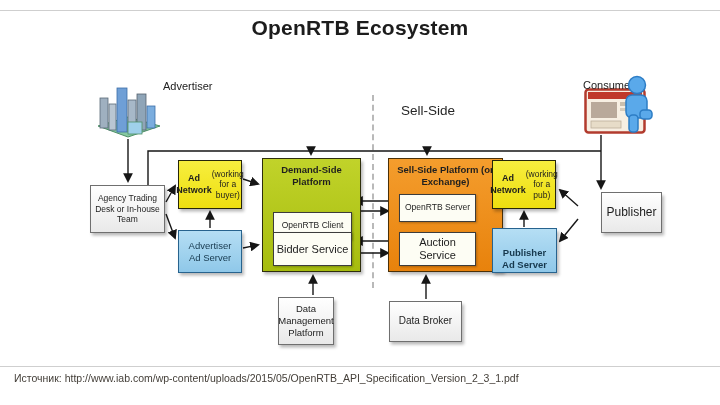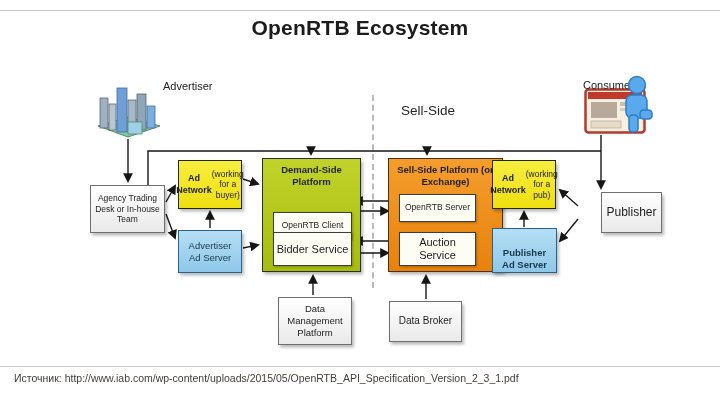--- a/index.html
+++ b/index.html
@@ -68,21 +68,21 @@
     position:absolute; background:#fdfdf4; border:1px solid #3c3c3c;
     display:flex; align-items:center; justify-content:center; text-align:center;
     box-shadow:1px 1px 2px rgba(0,0,0,.25); box-sizing:border-box; line-height:1.15;
   }
   #openrtb-client { left:10px; top:35px; width:79px; height:28px; font-size:8.5px;margin-top:18px; }
   #bidder-service { left:10px; top:73px; width:79px; height:34px; font-size:11px; }
   #openrtb-server { left:10px; top:35px; width:77px; height:28px; font-size:8.5px; }
   #auction-service { left:10px; top:73px; width:77px; height:34px; font-size:11px; }
 
   #publisher { left:580px; top:192px; width:61px; height:41px; font-size:12px;margin-left:21px; }
-  #dmp { left:278px; top:297px; width:74px; height:48px; font-size:9.5px; padding:1px; }
+  #dmp { left:278px; top:297px; width:56px; height:48px; font-size:9.5px; padding:1px; }
   #data-broker { left:389px; top:301px; width:73px; height:41px; font-size:10px; }
 
   #source-line {
     position:absolute; left:14px; top:372px; font-size:10.5px; color:#45403a; z-index:2;
   }
 </style>
 </head>
 <body>
 
 <div class="hairline" id="hairline-top"></div>

